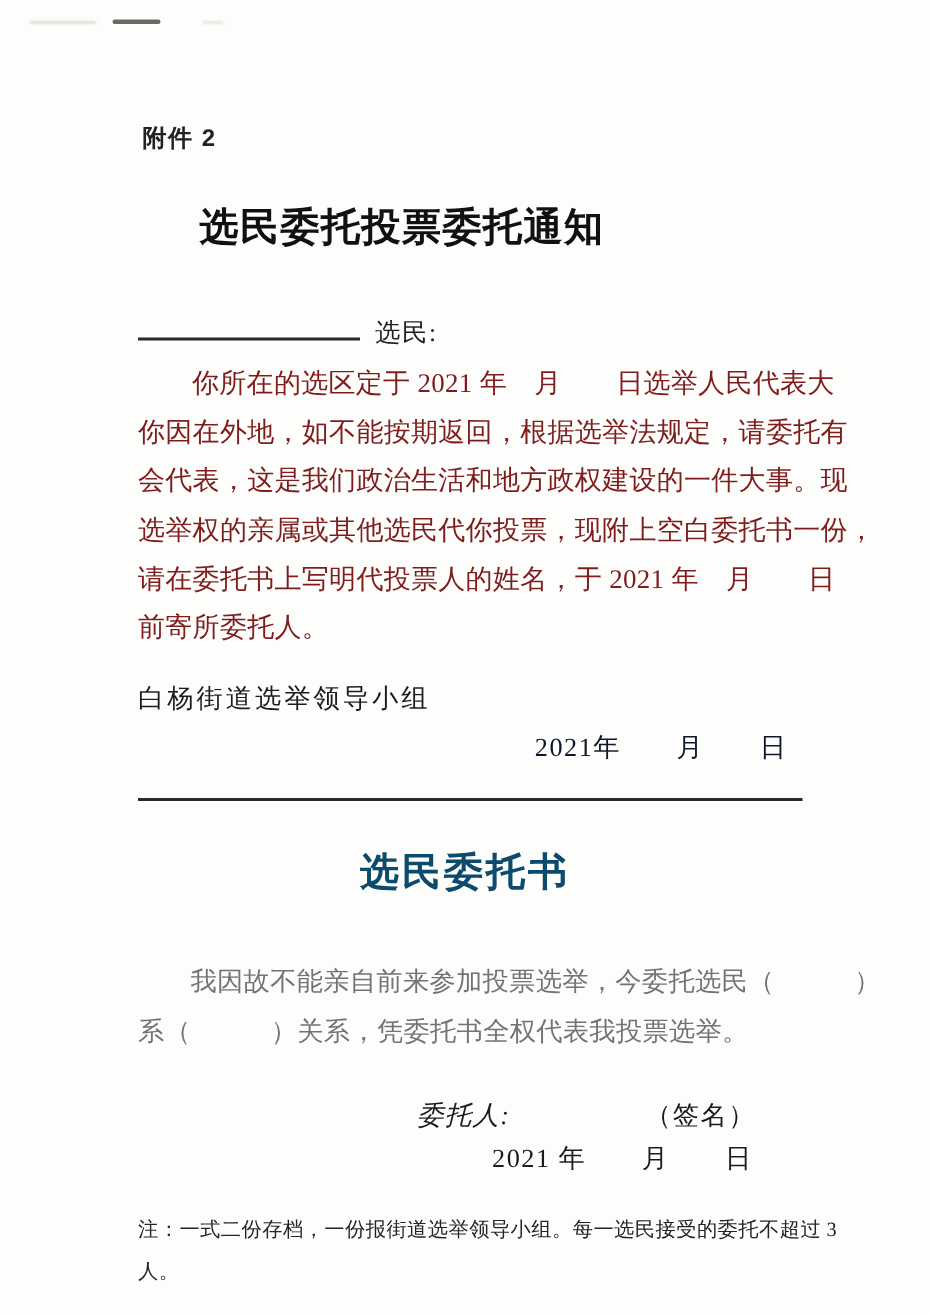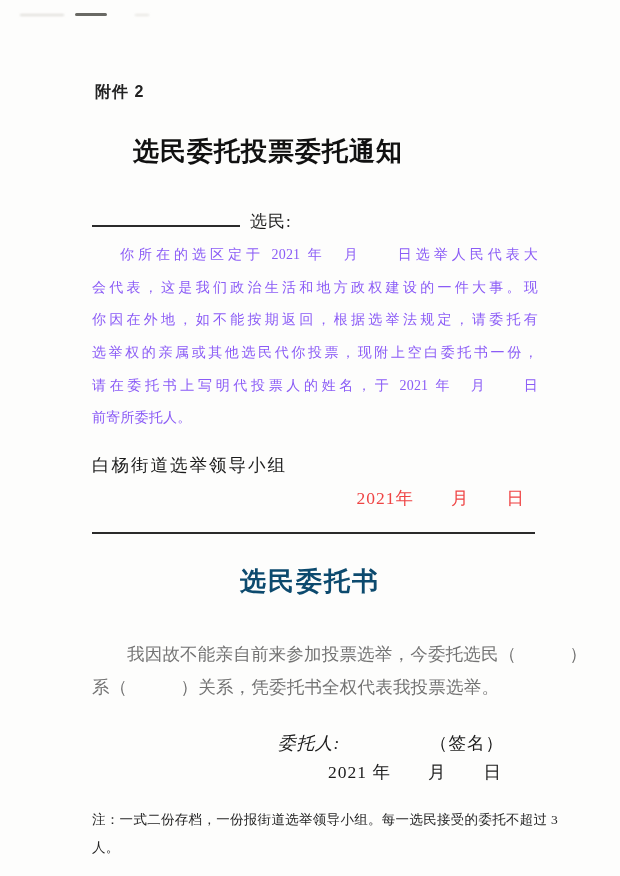--- a/index.html
+++ b/index.html
@@ -73,22 +73,22 @@
     width: 148px;
     height: 17px;
     border-bottom: 2px solid #2b2b2b;
     margin-right: 10px;
     vertical-align: baseline;
   }
   .notice-body {
     position: absolute;
     left: 92px; top: 239px;
     width: 446px;
-    font-size: 14px;
-    color: #8b5cf6;
+    font-size: 18px;
+    color: #7f1d1d;
   }
   .body-line {
     height: 32.7px;
     line-height: 32.7px;
     text-align: justify;
     text-align-last: justify;
     white-space: nowrap;
     letter-spacing: 0.2px;
   }
   .body-line.indent { text-indent: 2em; }
@@ -105,21 +105,21 @@
     letter-spacing: 2px;
     color: #1b1b1b;
   }
   .notice-signature-date {
     position: absolute;
     left: 92px; top: 486px;
     width: 433px;
     text-align: right;
     font-size: 17.5px;
     letter-spacing: 1px;
-    color: #ef4444;
+    color: #0f172a;
   }
   .section-divider {
     position: absolute;
     left: 92px; top: 532px;
     width: 443px;
     height: 2px;
     background: #2a2a2a;
   }
   .proxy-title {
     position: absolute;
@@ -191,22 +191,22 @@
   <div class="attachment-label">附件 2</div>
 
   <div class="notice-title">选民委托投票委托通知</div>
 
   <div class="salutation-row">
     <span class="salutation-blank"></span><span>选民:</span>
   </div>
 
   <div class="notice-body">
     <div class="body-line indent">你所在的选区定于 2021 年　月　　日选举人民代表大</div>
+    <div class="body-line">你因在外地，如不能按期返回，根据选举法规定，请委托有</div>
     <div class="body-line">会代表，这是我们政治生活和地方政权建设的一件大事。现</div>
-    <div class="body-line">你因在外地，如不能按期返回，根据选举法规定，请委托有</div>
     <div class="body-line">选举权的亲属或其他选民代你投票，现附上空白委托书一份，</div>
     <div class="body-line">请在委托书上写明代投票人的姓名，于 2021 年　月　　日</div>
     <div class="body-line last">前寄所委托人。</div>
   </div>
 
   <div class="notice-signature">白杨街道选举领导小组</div>
   <div class="notice-signature-date">2021年　　月　　日</div>
 
   <div class="section-divider"></div>
 

